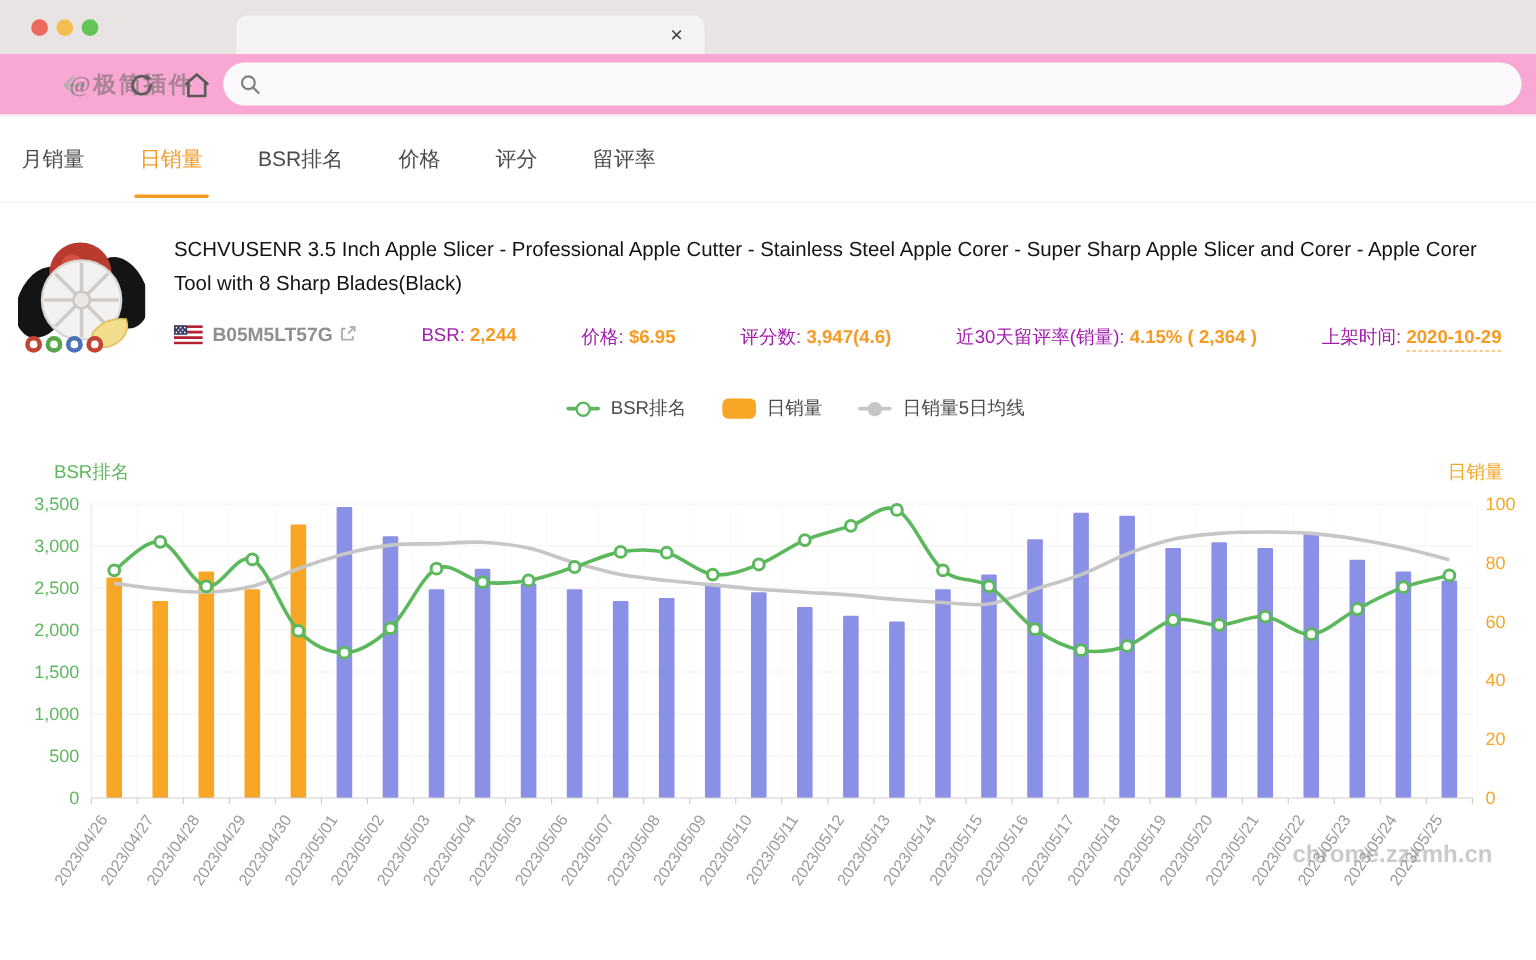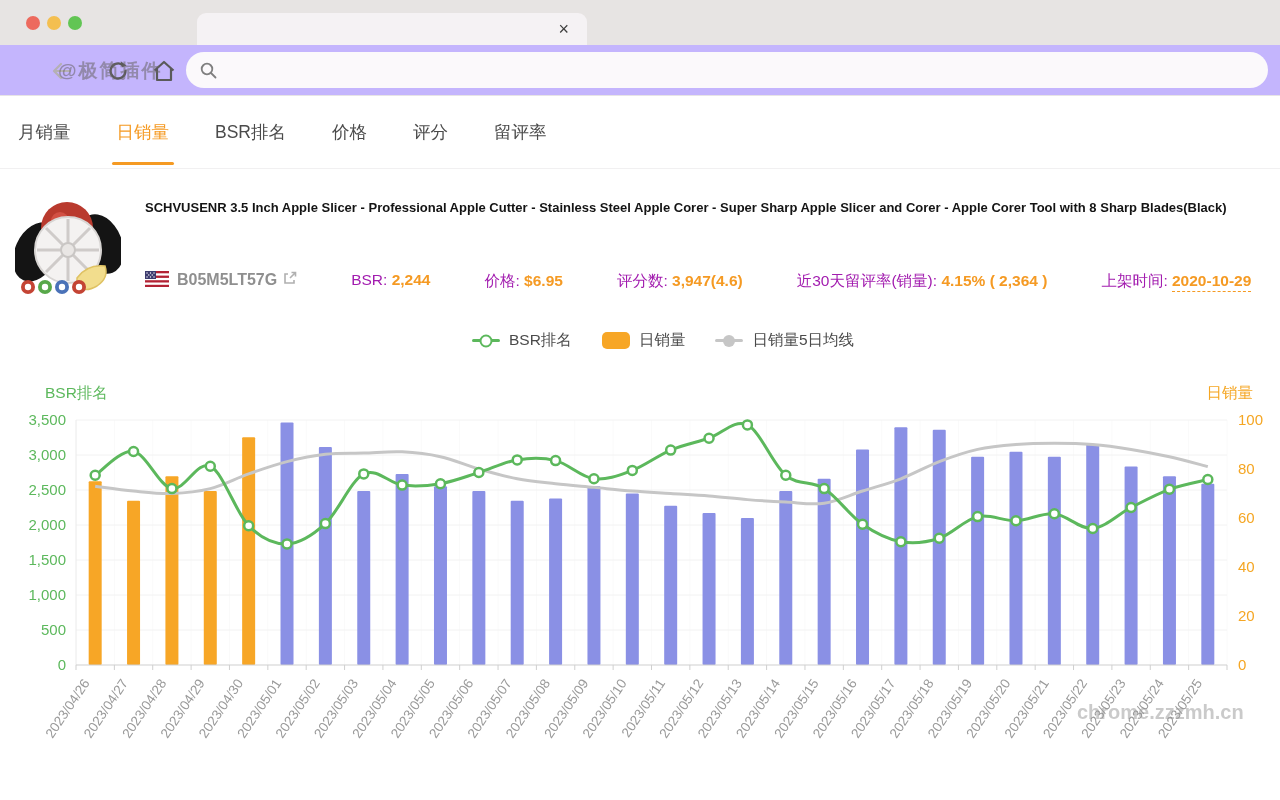--- a/index.html
+++ b/index.html
@@ -7,40 +7,40 @@
           font-family:"Liberation Sans","DejaVu Sans",sans-serif;}
   
   .tabstrip{position:absolute;left:0;top:0;width:1280px;height:45px;background:#e7e4e3;}
   .light{position:absolute;top:16px;width:14px;height:14px;border-radius:50%;cursor:pointer;}
   .light.red{left:26px;background:#ed6a5e;}
   .light.yellow{left:47px;background:#f4bf50;}
   .light.green{left:68px;background:#62c554;}
   .tab{position:absolute;left:197px;top:13px;width:390px;height:32px;background:#f5f2f4;
        border-radius:9px 9px 0 0;cursor:pointer;}
   .tab-close{position:absolute;right:18px;top:3px;font-size:18px;color:#3f3f3f;line-height:26px;cursor:pointer;}
-  .toolbar{position:absolute;left:0;top:45px;width:1280px;height:50px;background:#c4b5fd;
-           border-bottom:1px solid #e7e4e6;}
+  .toolbar{position:absolute;left:0;top:45px;width:1280px;height:50px;background:#f9a8d4;
+           border-bottom:1px solid #e7e4e6;font-family:Liberation Serif, serif;}
   .tb-btn{position:absolute;top:14px;width:24px;height:24px;cursor:pointer;}
   .wm1{position:absolute;left:58px;top:13px;font-size:19px;font-weight:bold;
        color:rgba(105,100,103,.55);letter-spacing:2px;z-index:3;pointer-events:none;}
   .addressbar{position:absolute;left:186px;top:7px;width:1082px;height:36px;border-radius:18px;
               background:#fbf9fb;cursor:text;}
   .addressbar svg{position:absolute;left:14px;top:10px;}
   
   .navtabs{position:absolute;left:0;top:96px;width:1280px;height:73px;border-bottom:1px solid #f1f0f1;
            display:flex;gap:46px;padding-left:18px;align-items:center;box-sizing:border-box;}
   .navtab{font-size:17.5px;color:#4b4b4b;position:relative;height:100%;display:flex;
           align-items:center;cursor:pointer;white-space:nowrap;}
   .navtab.active{color:var(--accent);}
   .navtab .underline{display:none;}
   .navtab.active .underline{display:block;position:absolute;left:50%;transform:translateX(-50%);
           bottom:3px;width:62px;height:3px;background:var(--accent);border-radius:2px;}
   
   .thumb{position:absolute;left:15px;top:192px;width:106px;height:106px;cursor:pointer;}
-  .ptitle{position:absolute;left:145px;top:193px;width:1120px;font-size:13px;font-weight:bold;
+  .ptitle{position:absolute;left:145px;top:193px;width:1120px;font-size:17px;font-weight:normal;
           color:#141414;line-height:29px;}
   .pinfo{position:absolute;left:145px;top:271px;display:flex;font-size:15.5px;}
   .pinfo .flag{margin-right:8px;flex:none;}
   .asin{color:#8f8f8f;font-weight:bold;font-size:16px;}
   .extlink{margin-left:6px;cursor:pointer;}
   .stat{margin-left:30px;white-space:nowrap;}
   .stat .lbl{color:#a21caf;margin-left:24px;}
   .stat .val{color:var(--accent);font-weight:bold;}
   .stat .val.dashed{border-bottom:1px dashed var(--accent);padding-bottom:2px;cursor:pointer;}
   

